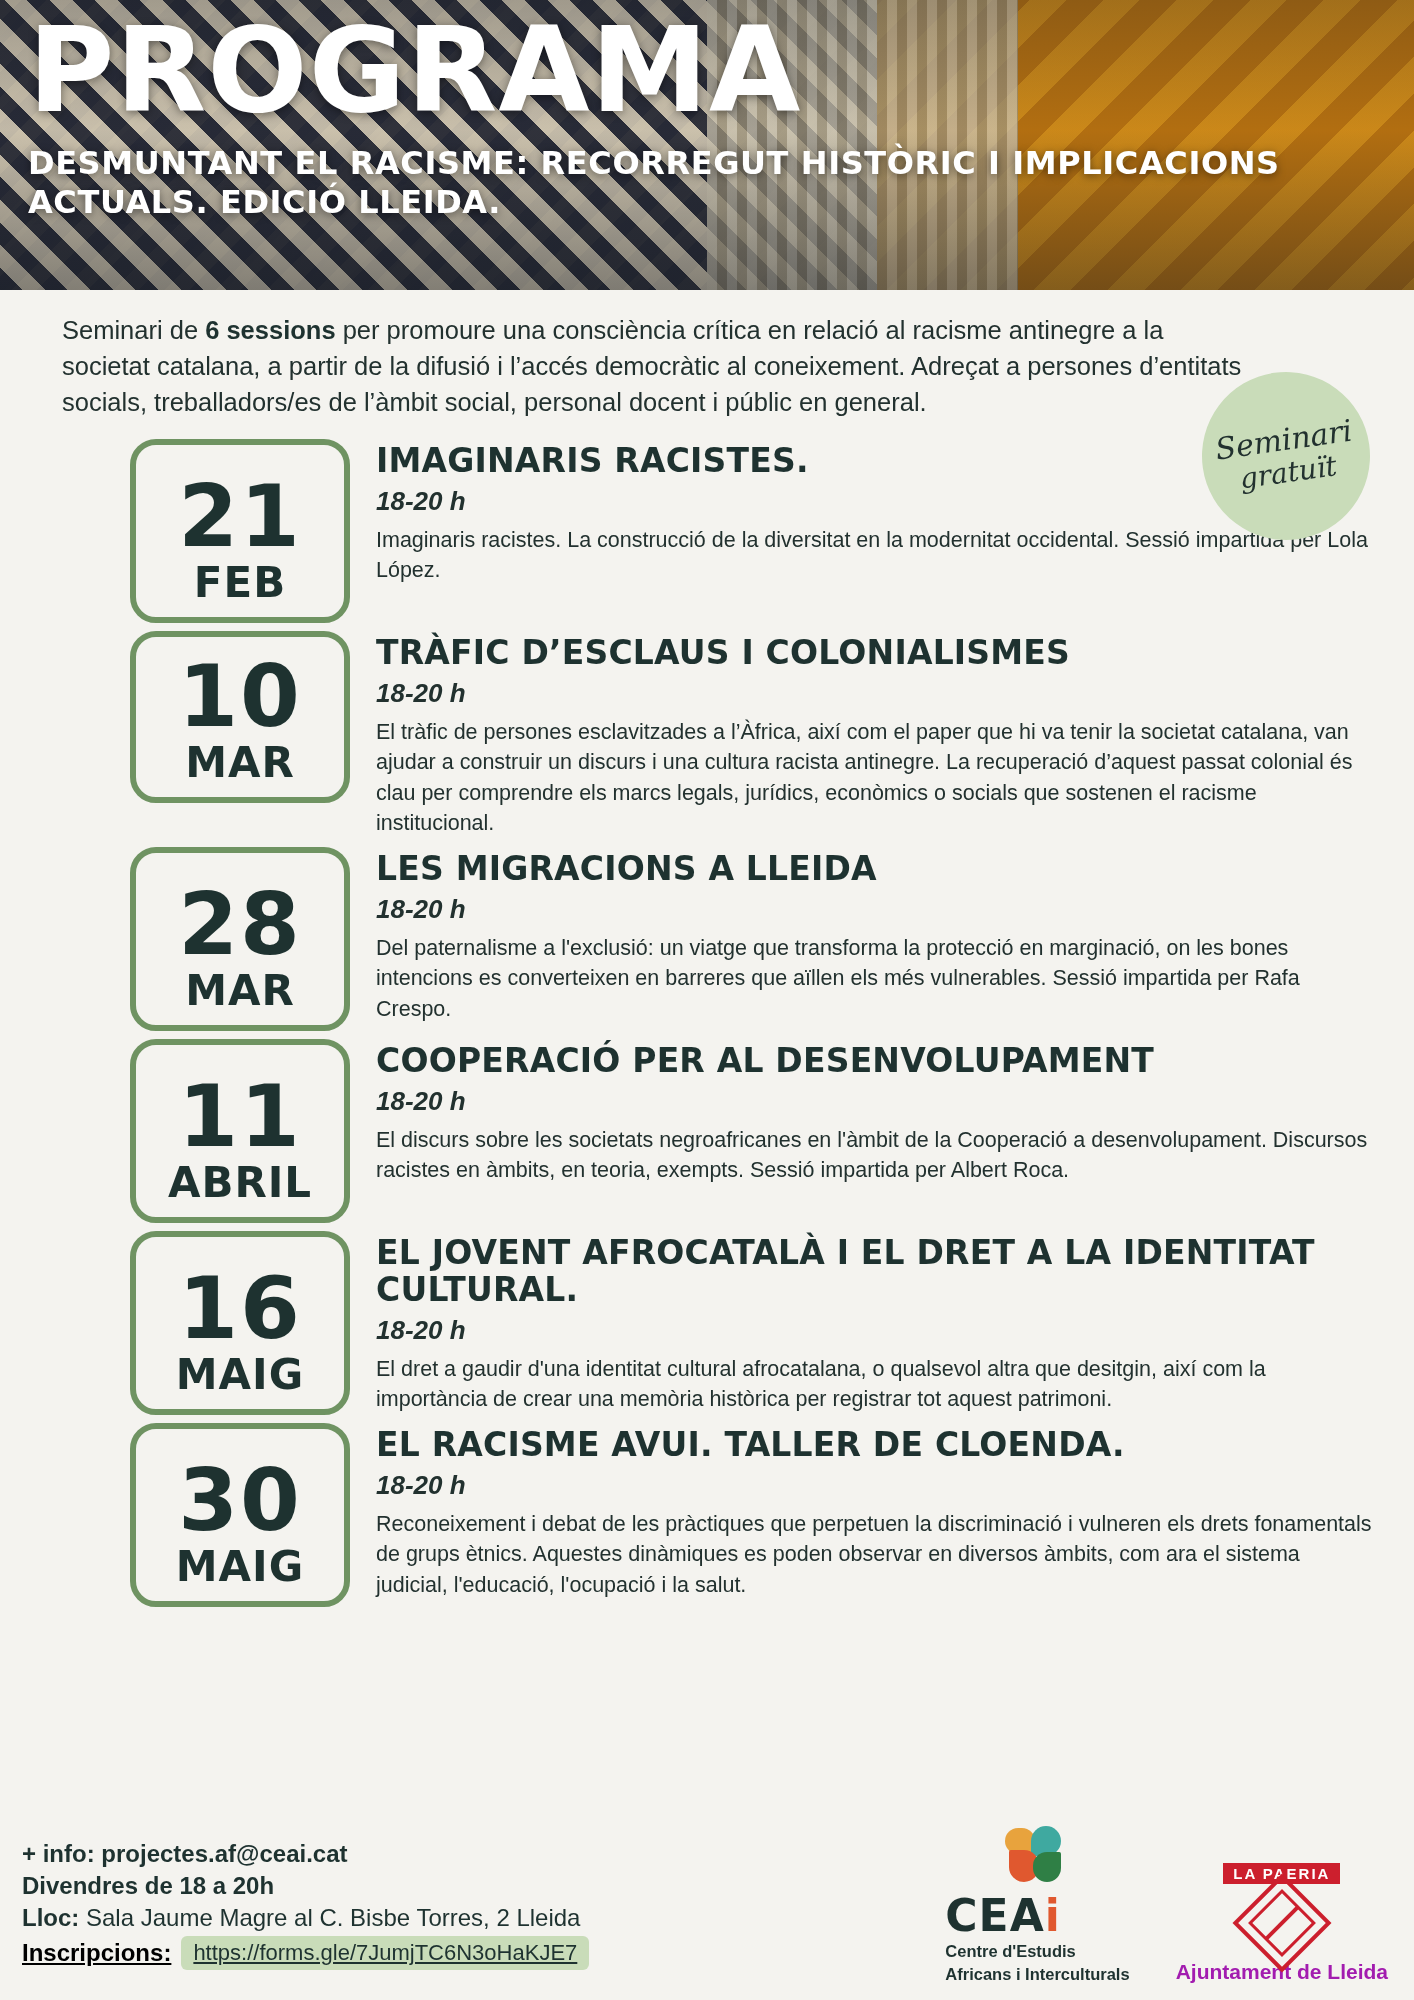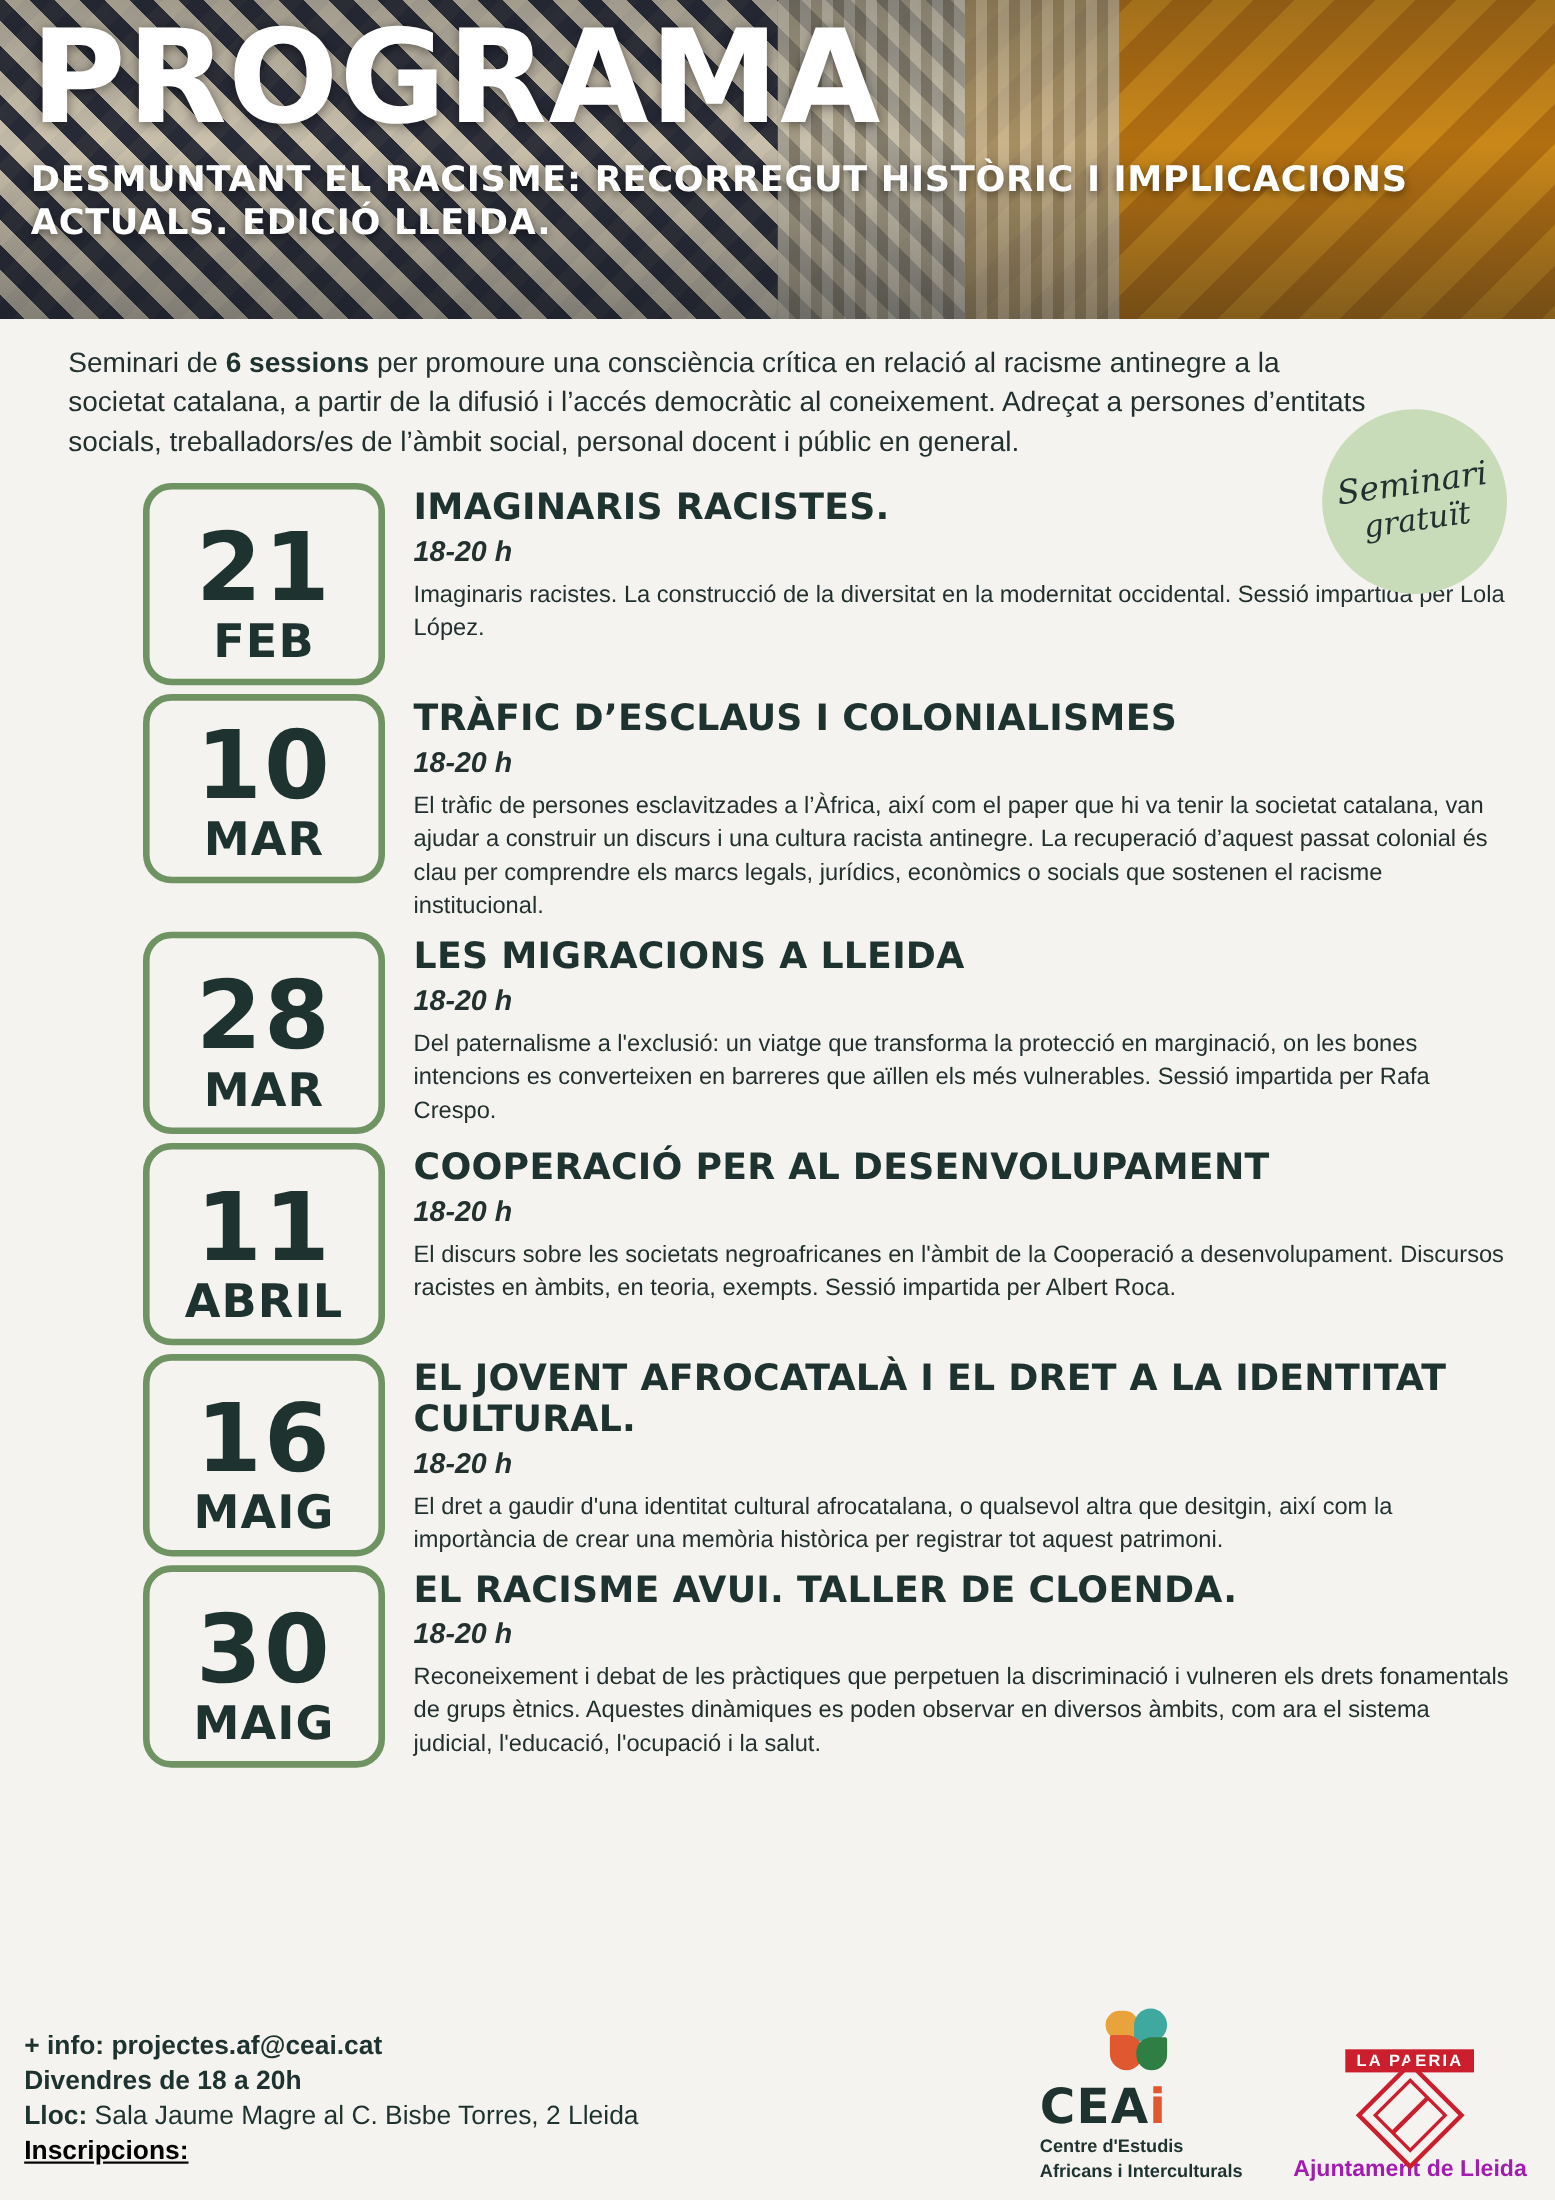--- a/index.html
+++ b/index.html
@@ -369,20 +369,21 @@
 
 </div>
 
 <div class="footer">
   <div class="footer-left">
     <div class="f-line">+ info: projectes.af@ceai.cat</div>
     <div class="f-line">Divendres de 18 a 20h</div>
     <div class="f-line"><span>Lloc:</span><span class="reg"> Sala Jaume Magre al C. Bisbe Torres, 2 Lleida</span></div>
     <div class="f-link-row">
       <span class="f-ins">Inscripcions:</span>
+      <a class="f-url" href="#">https://forms.gle/7JumjTC6N3oHaKJE7</a>
     </div>
   </div>
   <div class="footer-logos">
     <div class="ceai">
       <div class="ceai-mark">
         <div class="b1"></div>
           <div class="b2"></div>
           <div class="b3"></div>
           <div class="b4"></div>
       </div>

